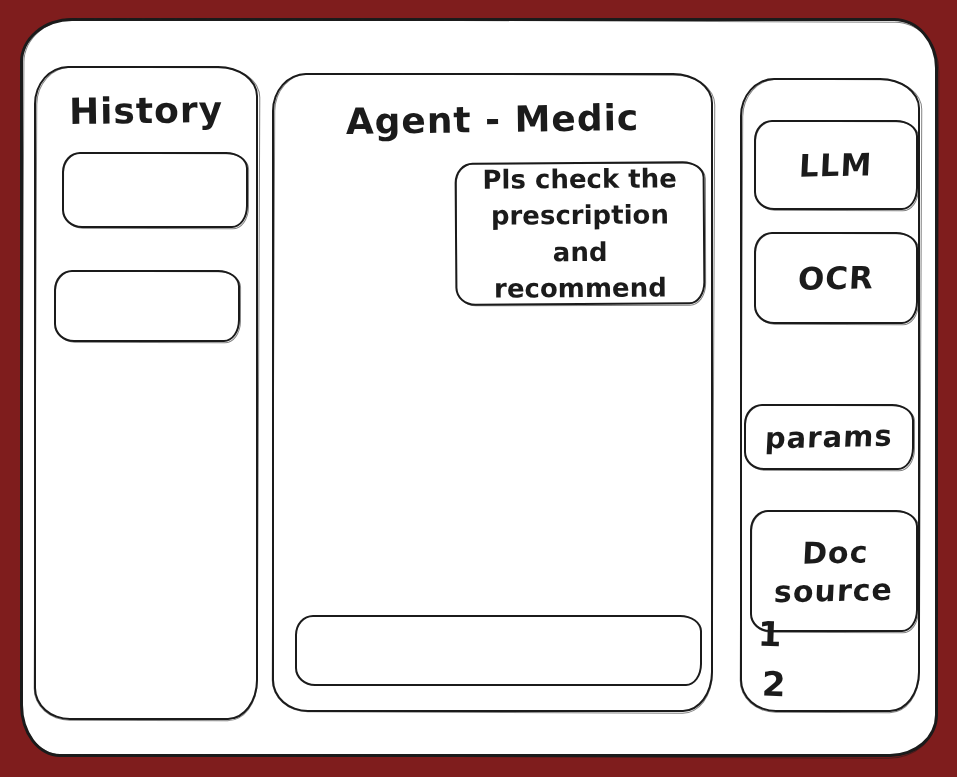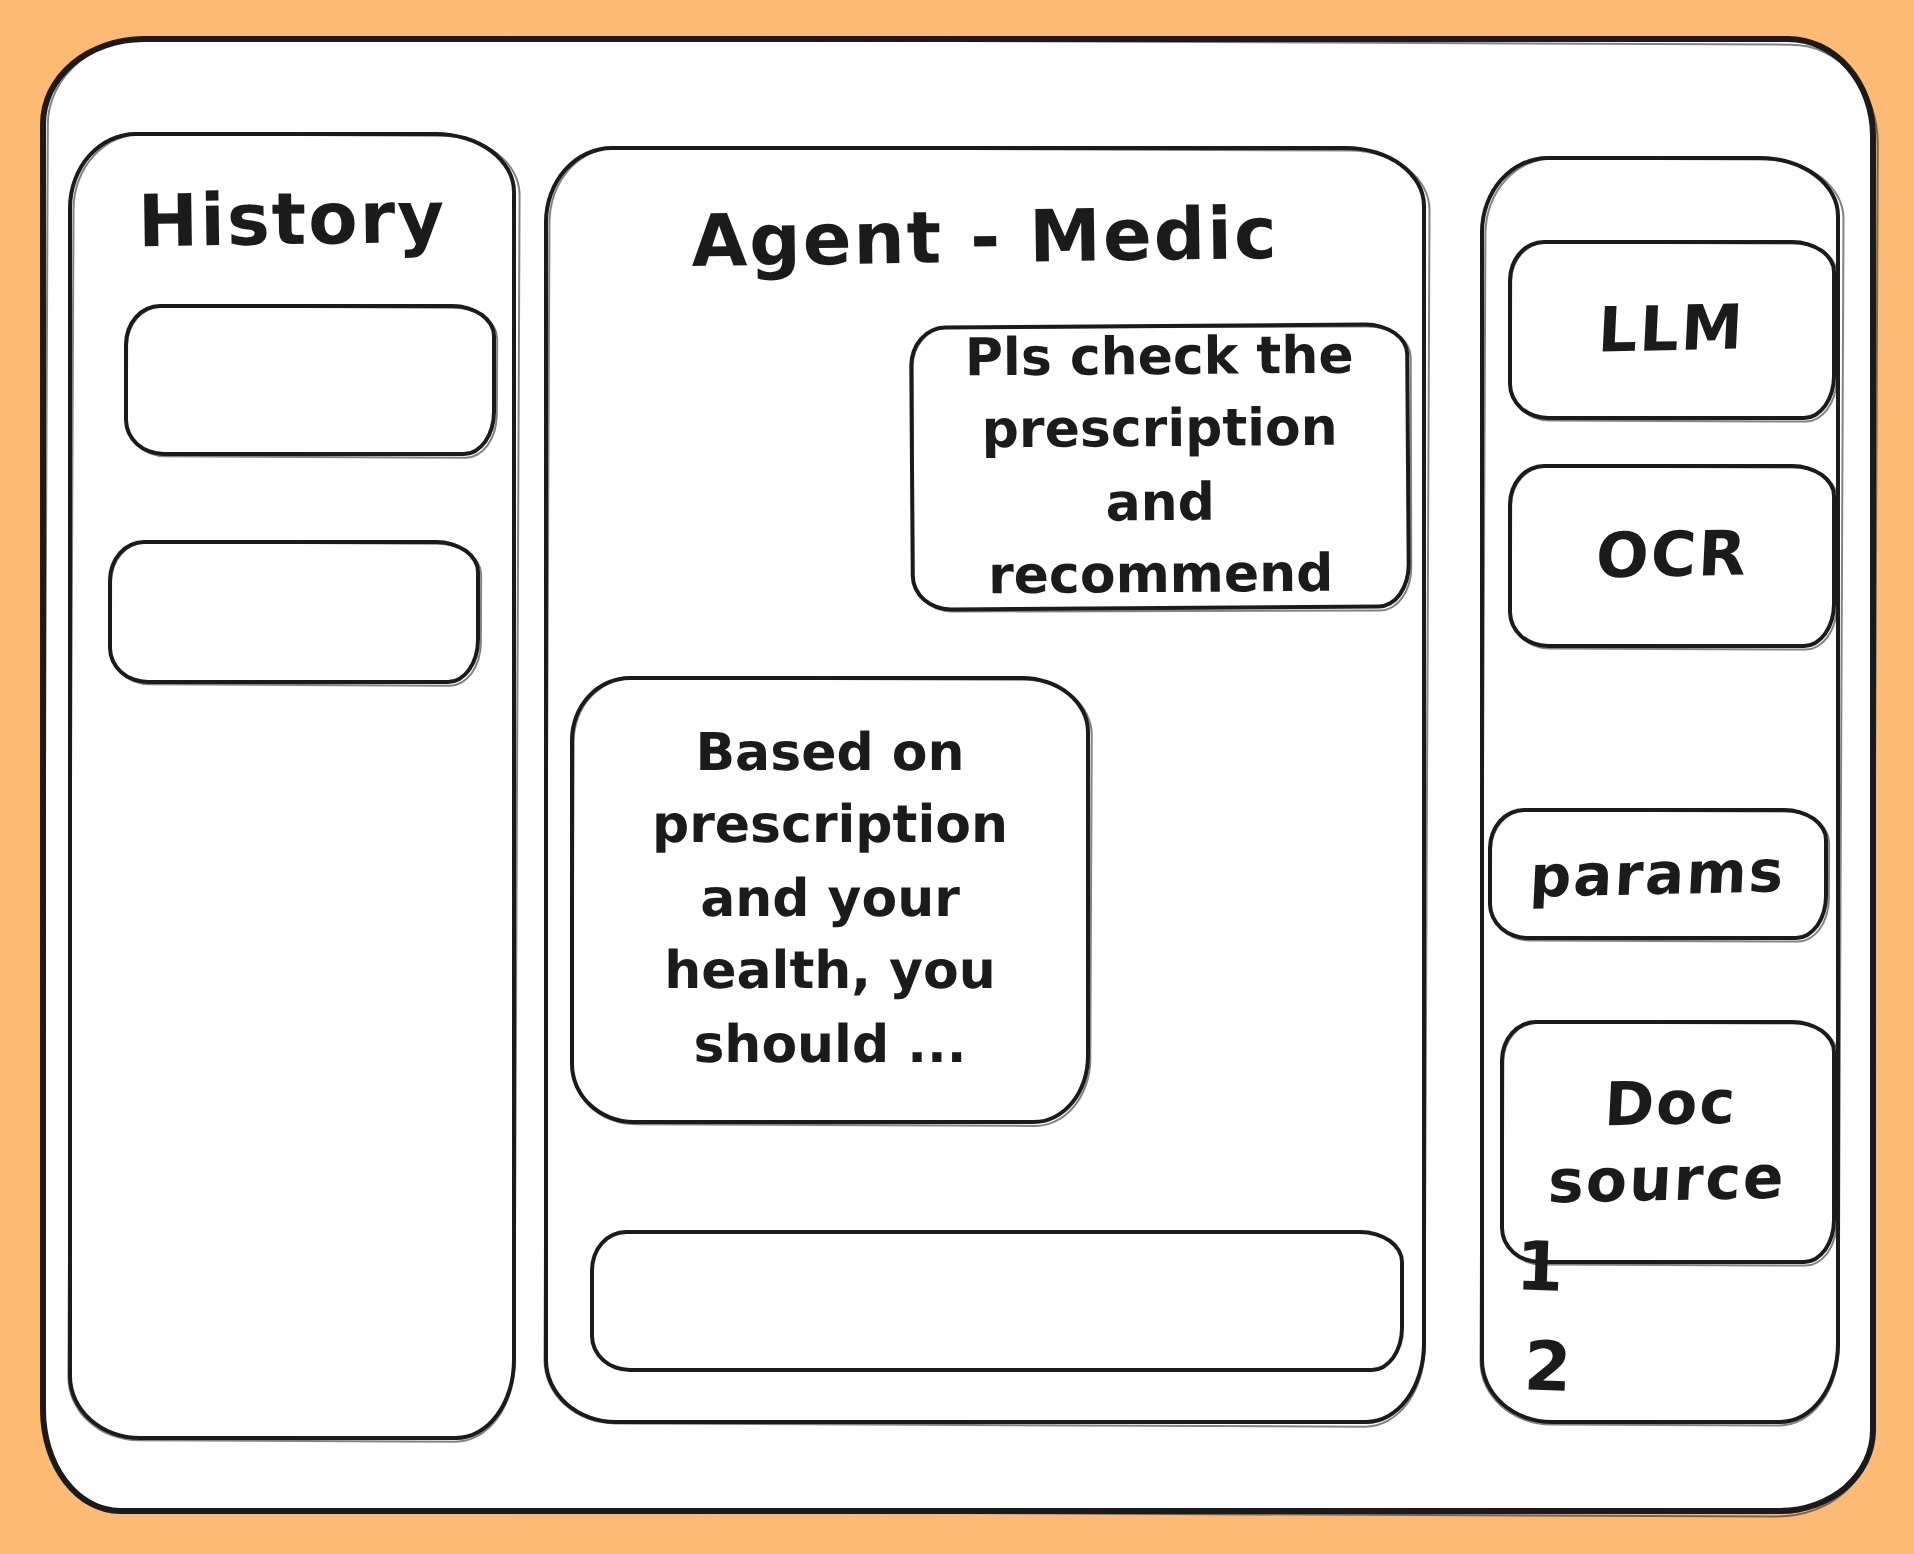--- a/index.html
+++ b/index.html
@@ -6,21 +6,21 @@
     margin: 0;
     padding: 0;
     background: #ffffff;
     font-family: "DejaVu Sans", sans-serif;
     color: #1b1b1b;
   }
   .canvas {
     position: relative;
     width: 957px;
     height: 777px;
-    background: #fdba74;
+    background: #7f1d1d;
     overflow: hidden;
   }
   
   .sketch {
     position: absolute;
     background: #ffffff;
     border: 3px solid #1b1b1b;
     box-sizing: border-box;
   }
   .sketch::before {
@@ -109,21 +109,20 @@
     <div class="sketch box history-item" style="left:18px; top:202px; width:186px; height:72px;">
       <span></span>
     </div>
   </div>
 
   <div class="sketch panel" style="left:272px; top:73px; width:441px; height:639px;">
     <div class="title" style="top:24px; font-size:36px;">Agent - Medic</div>
 
     <div class="sketch box bubble" style="left:181px; top:87px; width:250px; height:143px; transform: rotate(-0.4deg);">Pls check the prescription and recommend</div>
 
-    <div class="sketch box bubble" style="left:11px; top:263px; width:260px; height:224px; border-radius:30px 34px 28px 32px / 32px 28px 34px 30px;">Based on prescription and your health, you should ...</div>
 
     <input class="sketch box chat-input" type="text" style="left: 21px; top: 540px; width: 407px; height: 71px;" value="">
   </div>
 
   <div class="sketch panel" style="left:740px; top:78px; width:180px; height:634px;">
 
     <div class="sketch box tool" style="left:12px; top:40px; width:164px; height:90px;">
       <span class="tool-label">LLM</span>
     </div>
 

